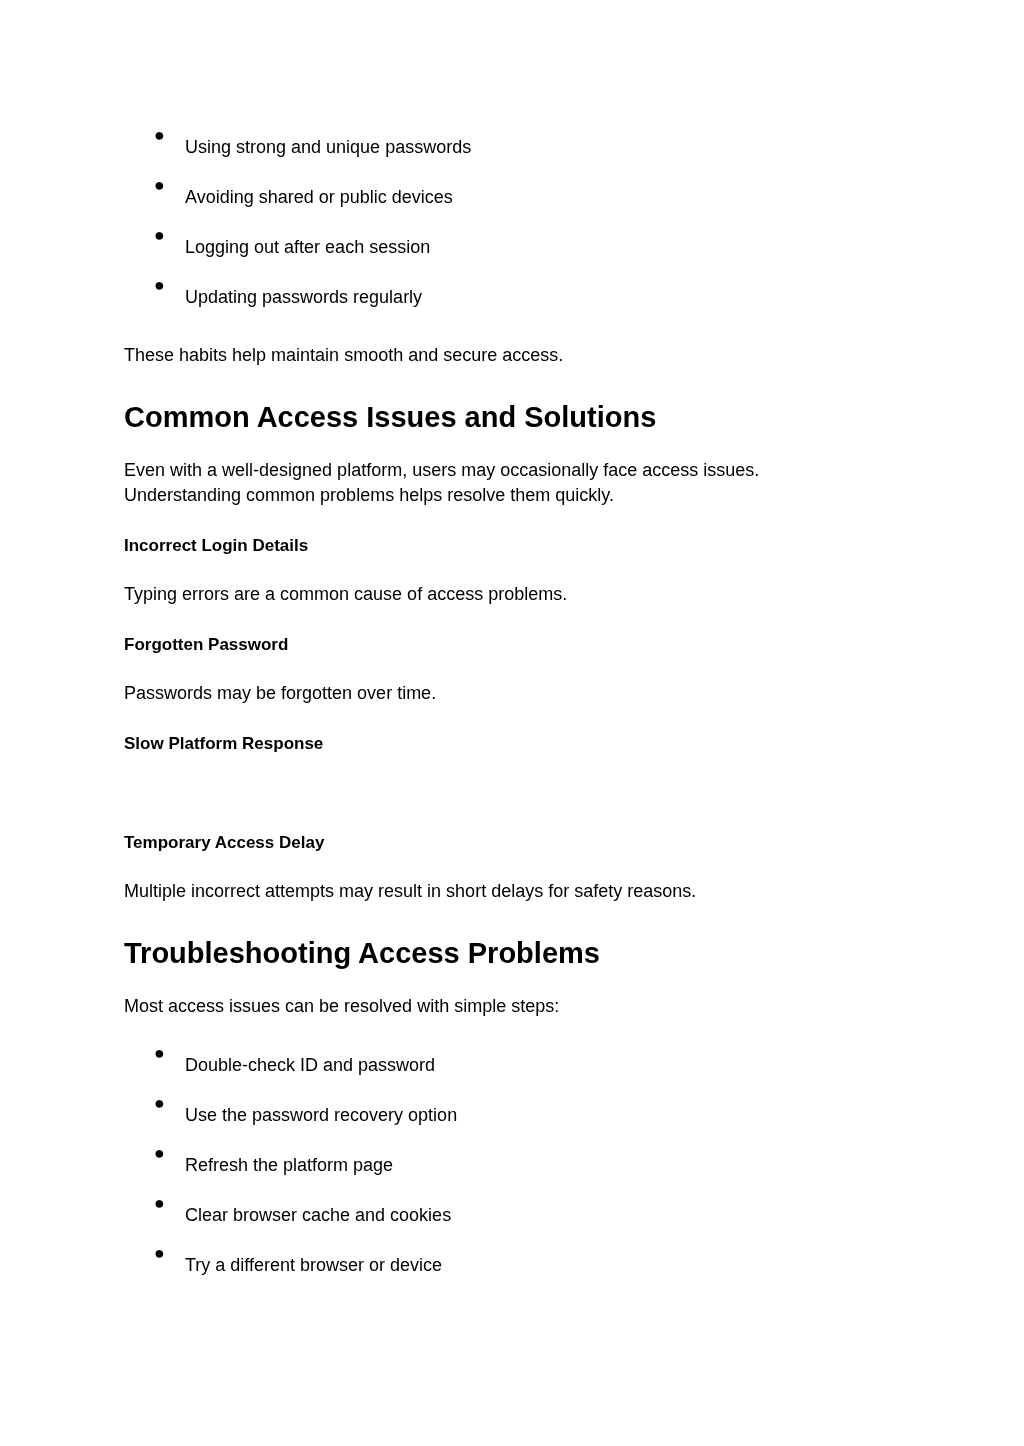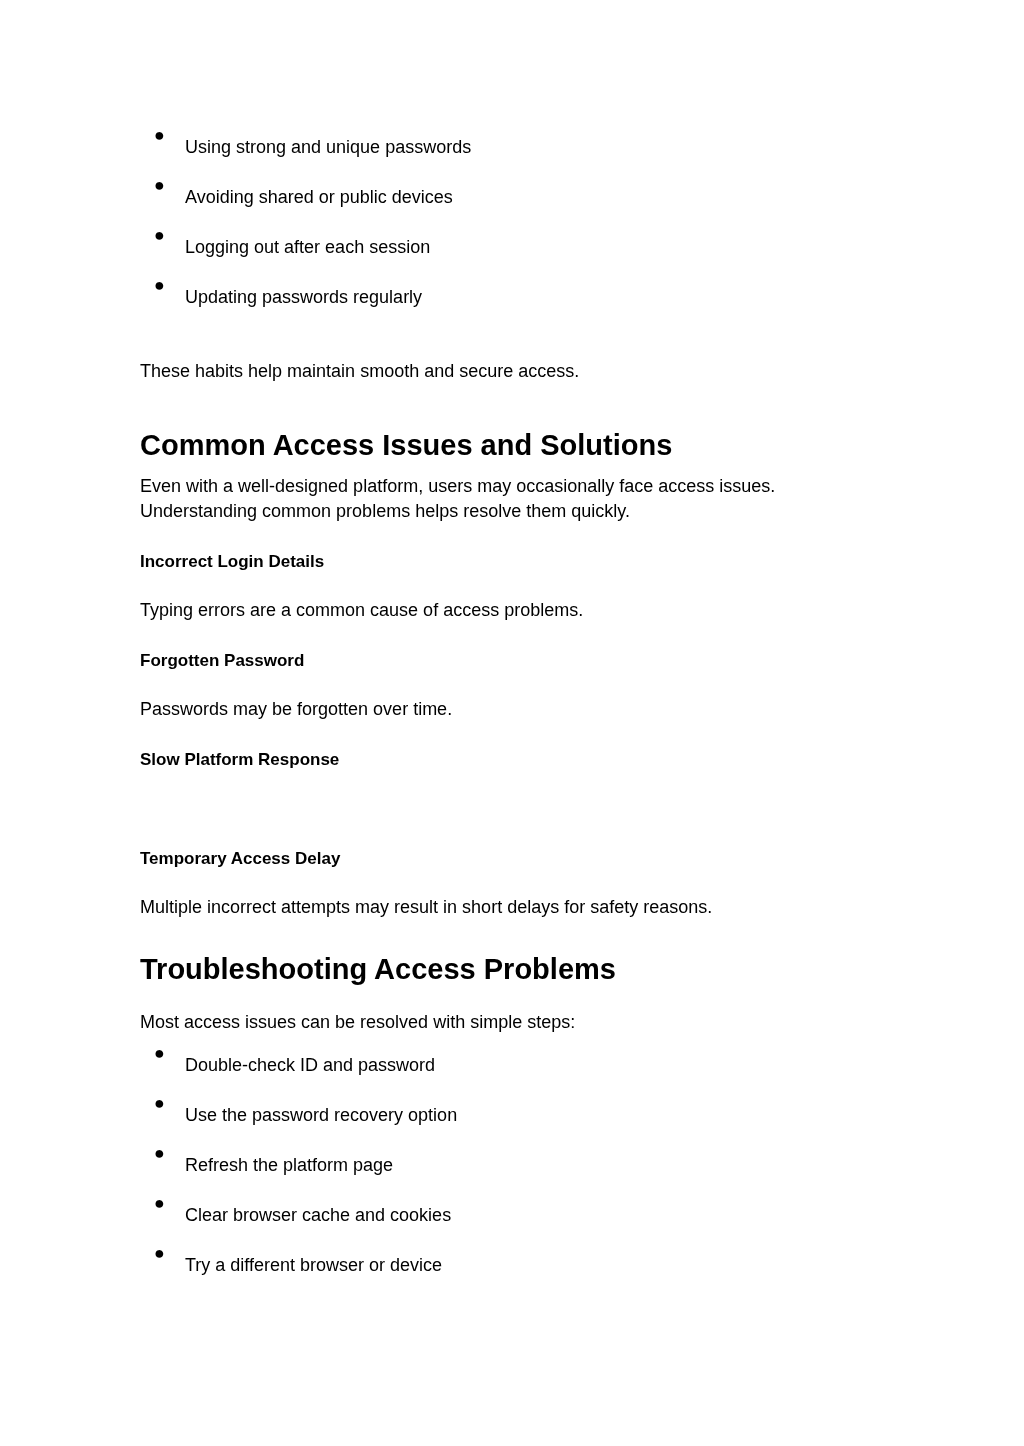--- a/index.html
+++ b/index.html
@@ -17,21 +17,21 @@
     }
     .page {
       position: absolute;
       left: 0; top: 0;
       width: 1024px;
       height: 1446px;
       background: #ffffff;
     }
     .abs {
       position: absolute;
-      margin: 16px;
+      margin: 0;
       white-space: nowrap;
     }
     .bullet-item {
       position: absolute;
       left: 154px;
       height: 24px;
       display: flex;
       align-items: center;
       font-size: 18px;
       line-height: 24px;
@@ -87,21 +87,21 @@
       <span class="bullet-text">Logging out after each session</span>
     </div>
     <div class="bullet-item" style="top:273px;">
       <span class="bullet-dot">●</span>
       <span class="bullet-text">Updating passwords regularly</span>
     </div>
   </div>
 
   <p class="abs para" style="top:343px;">These habits help maintain smooth and secure access.</p>
 
-  <h2 class="abs h2" style="top:412px;">Common Access Issues and Solutions</h2>
+  <h2 class="abs h2" style="top:400px;">Common Access Issues and Solutions</h2>
 
   <p class="abs para" style="top:458px;">Even with a well-designed platform, users may occasionally face access issues.</p>
   <p class="abs para" style="top:483px;">Understanding common problems helps resolve them quickly.</p>
 
   <h3 class="abs h3" style="top:533px;">Incorrect Login Details</h3>
   <p class="abs para" style="top:582px;">Typing errors are a common cause of access problems.</p>
 
   <h3 class="abs h3" style="top:632px;">Forgotten Password</h3>
   <p class="abs para" style="top:681px;">Passwords may be forgotten over time.</p>
 

